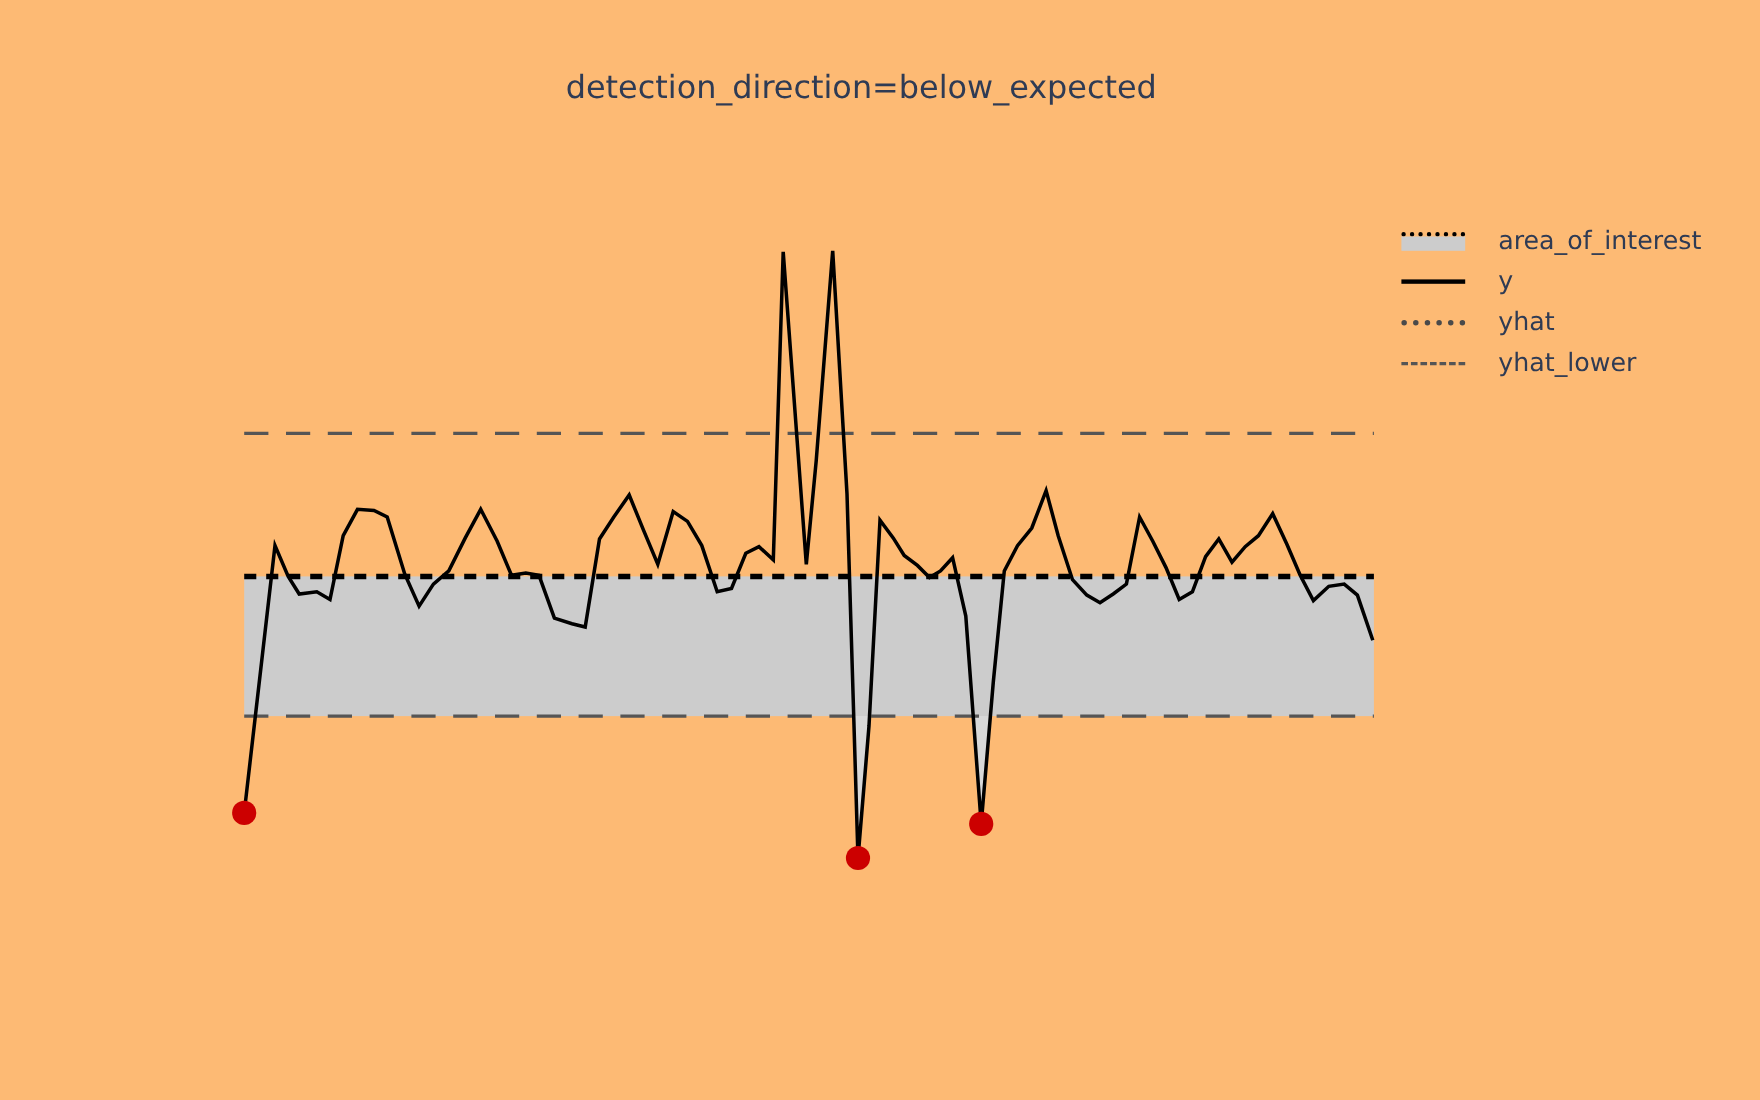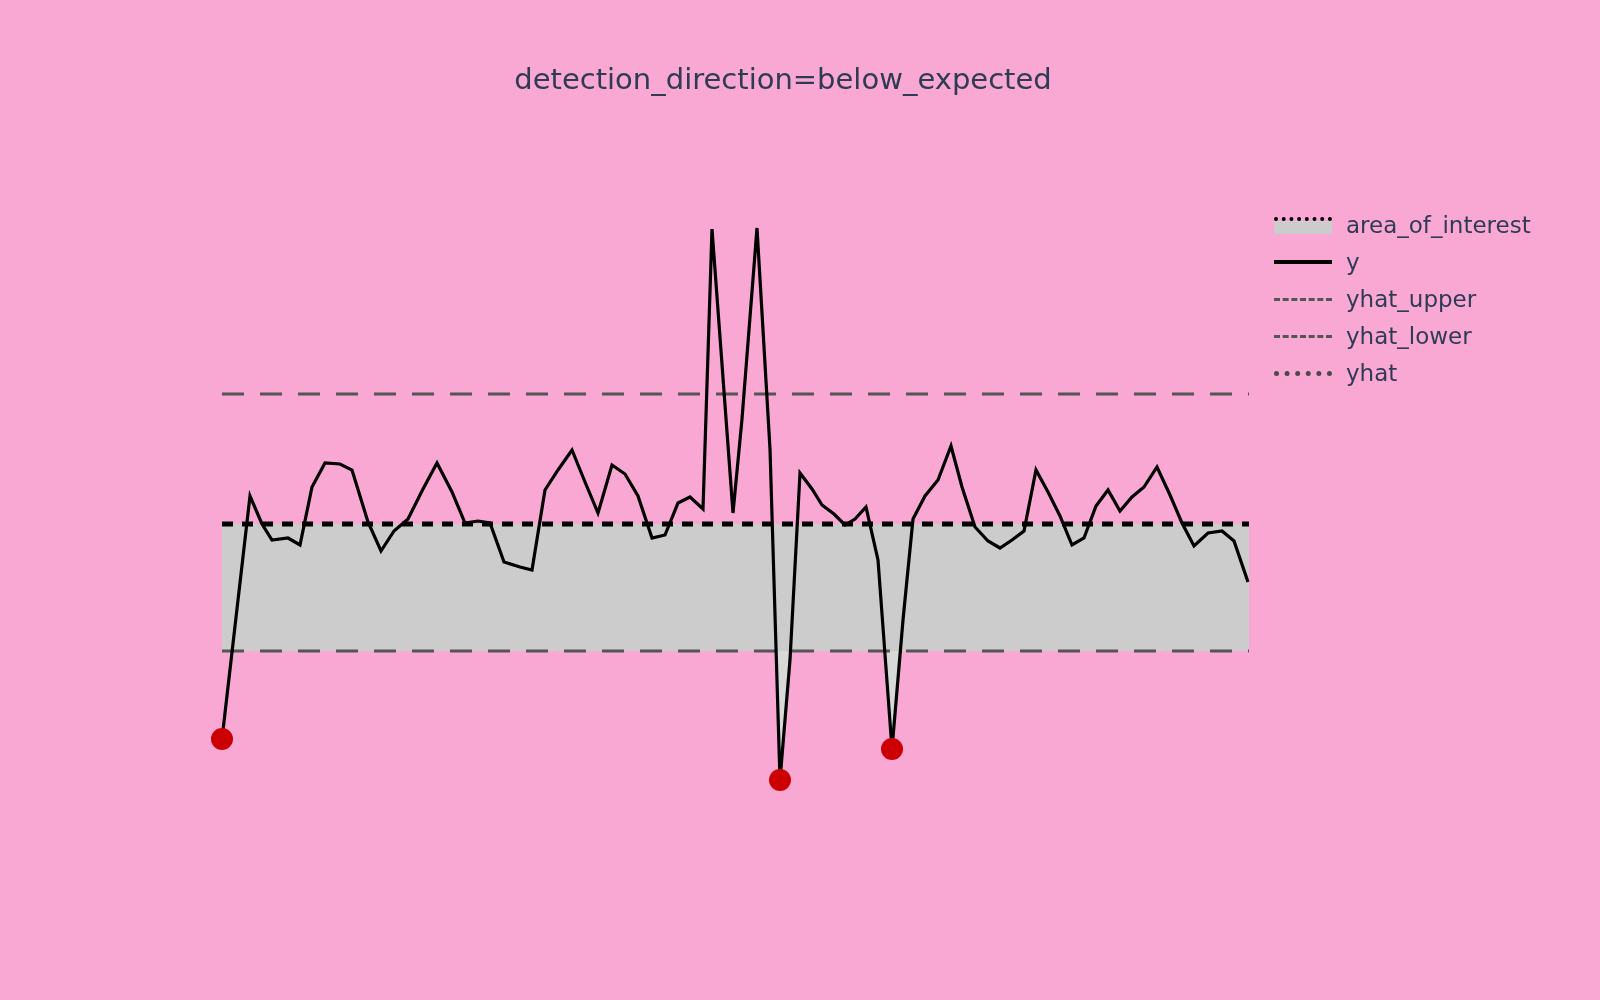--- a/index.html
+++ b/index.html
@@ -8,21 +8,21 @@
     background: #ffffff;
     width: 1600px;
     height: 1000px;
     overflow: hidden;
     font-family: "DejaVu Sans", "Liberation Sans", sans-serif;
   }
   #root {
     position: relative;
     width: 1600px;
     height: 1000px;
-    background: #f9a8d4;
+    background: #fdba74;
   }
   #chart-title {
     position: absolute;
     left: 0;
     top: 62px;
     width: 1566px;
     text-align: center;
     font-size: 29px;
     color: #2f3b54;
     font-family: "DejaVu Sans", "Liberation Sans", sans-serif;
@@ -35,22 +35,23 @@
     top: 0;
   }
   #legend {
     position: absolute;
     left: 1272px;
     top: 206px;
     width: 320px;
   }
   .legend-row {
     display: flex;
-    align-items: center;
+    align-items: flex-start;
     height: 37px;
+    gap: 16px;
   }
   .legend-key {
     width: 62px;
     min-width: 62px;
     height: 26px;
     position: relative;
     margin-right: 12px;
   }
   .legend-label {
     font-size: 23px;
@@ -152,35 +153,29 @@
     </div>
 
 
     <div class="legend-row">
       <span class="legend-key">
         <span class="key-solid"></span>
       </span>
       <span class="legend-label">y</span>
     </div>
 
+
     <div class="legend-row">
       <span class="legend-key">
-        <span class="key-dashed"></span>
+        <span class="key-dotted"></span>
       </span>
-      <span class="legend-label">yhat_upper</span>
+      <span class="legend-label">yhat</span>
     </div>
 
     <div class="legend-row">
       <span class="legend-key">
         <span class="key-dashed"></span>
       </span>
       <span class="legend-label">yhat_lower</span>
     </div>
 
-    <div class="legend-row">
-      <span class="legend-key">
-        <span class="key-dotted"></span>
-      </span>
-      <span class="legend-label">yhat</span>
-    </div>
-
   </div>
 </div>
 
 </body></html>

